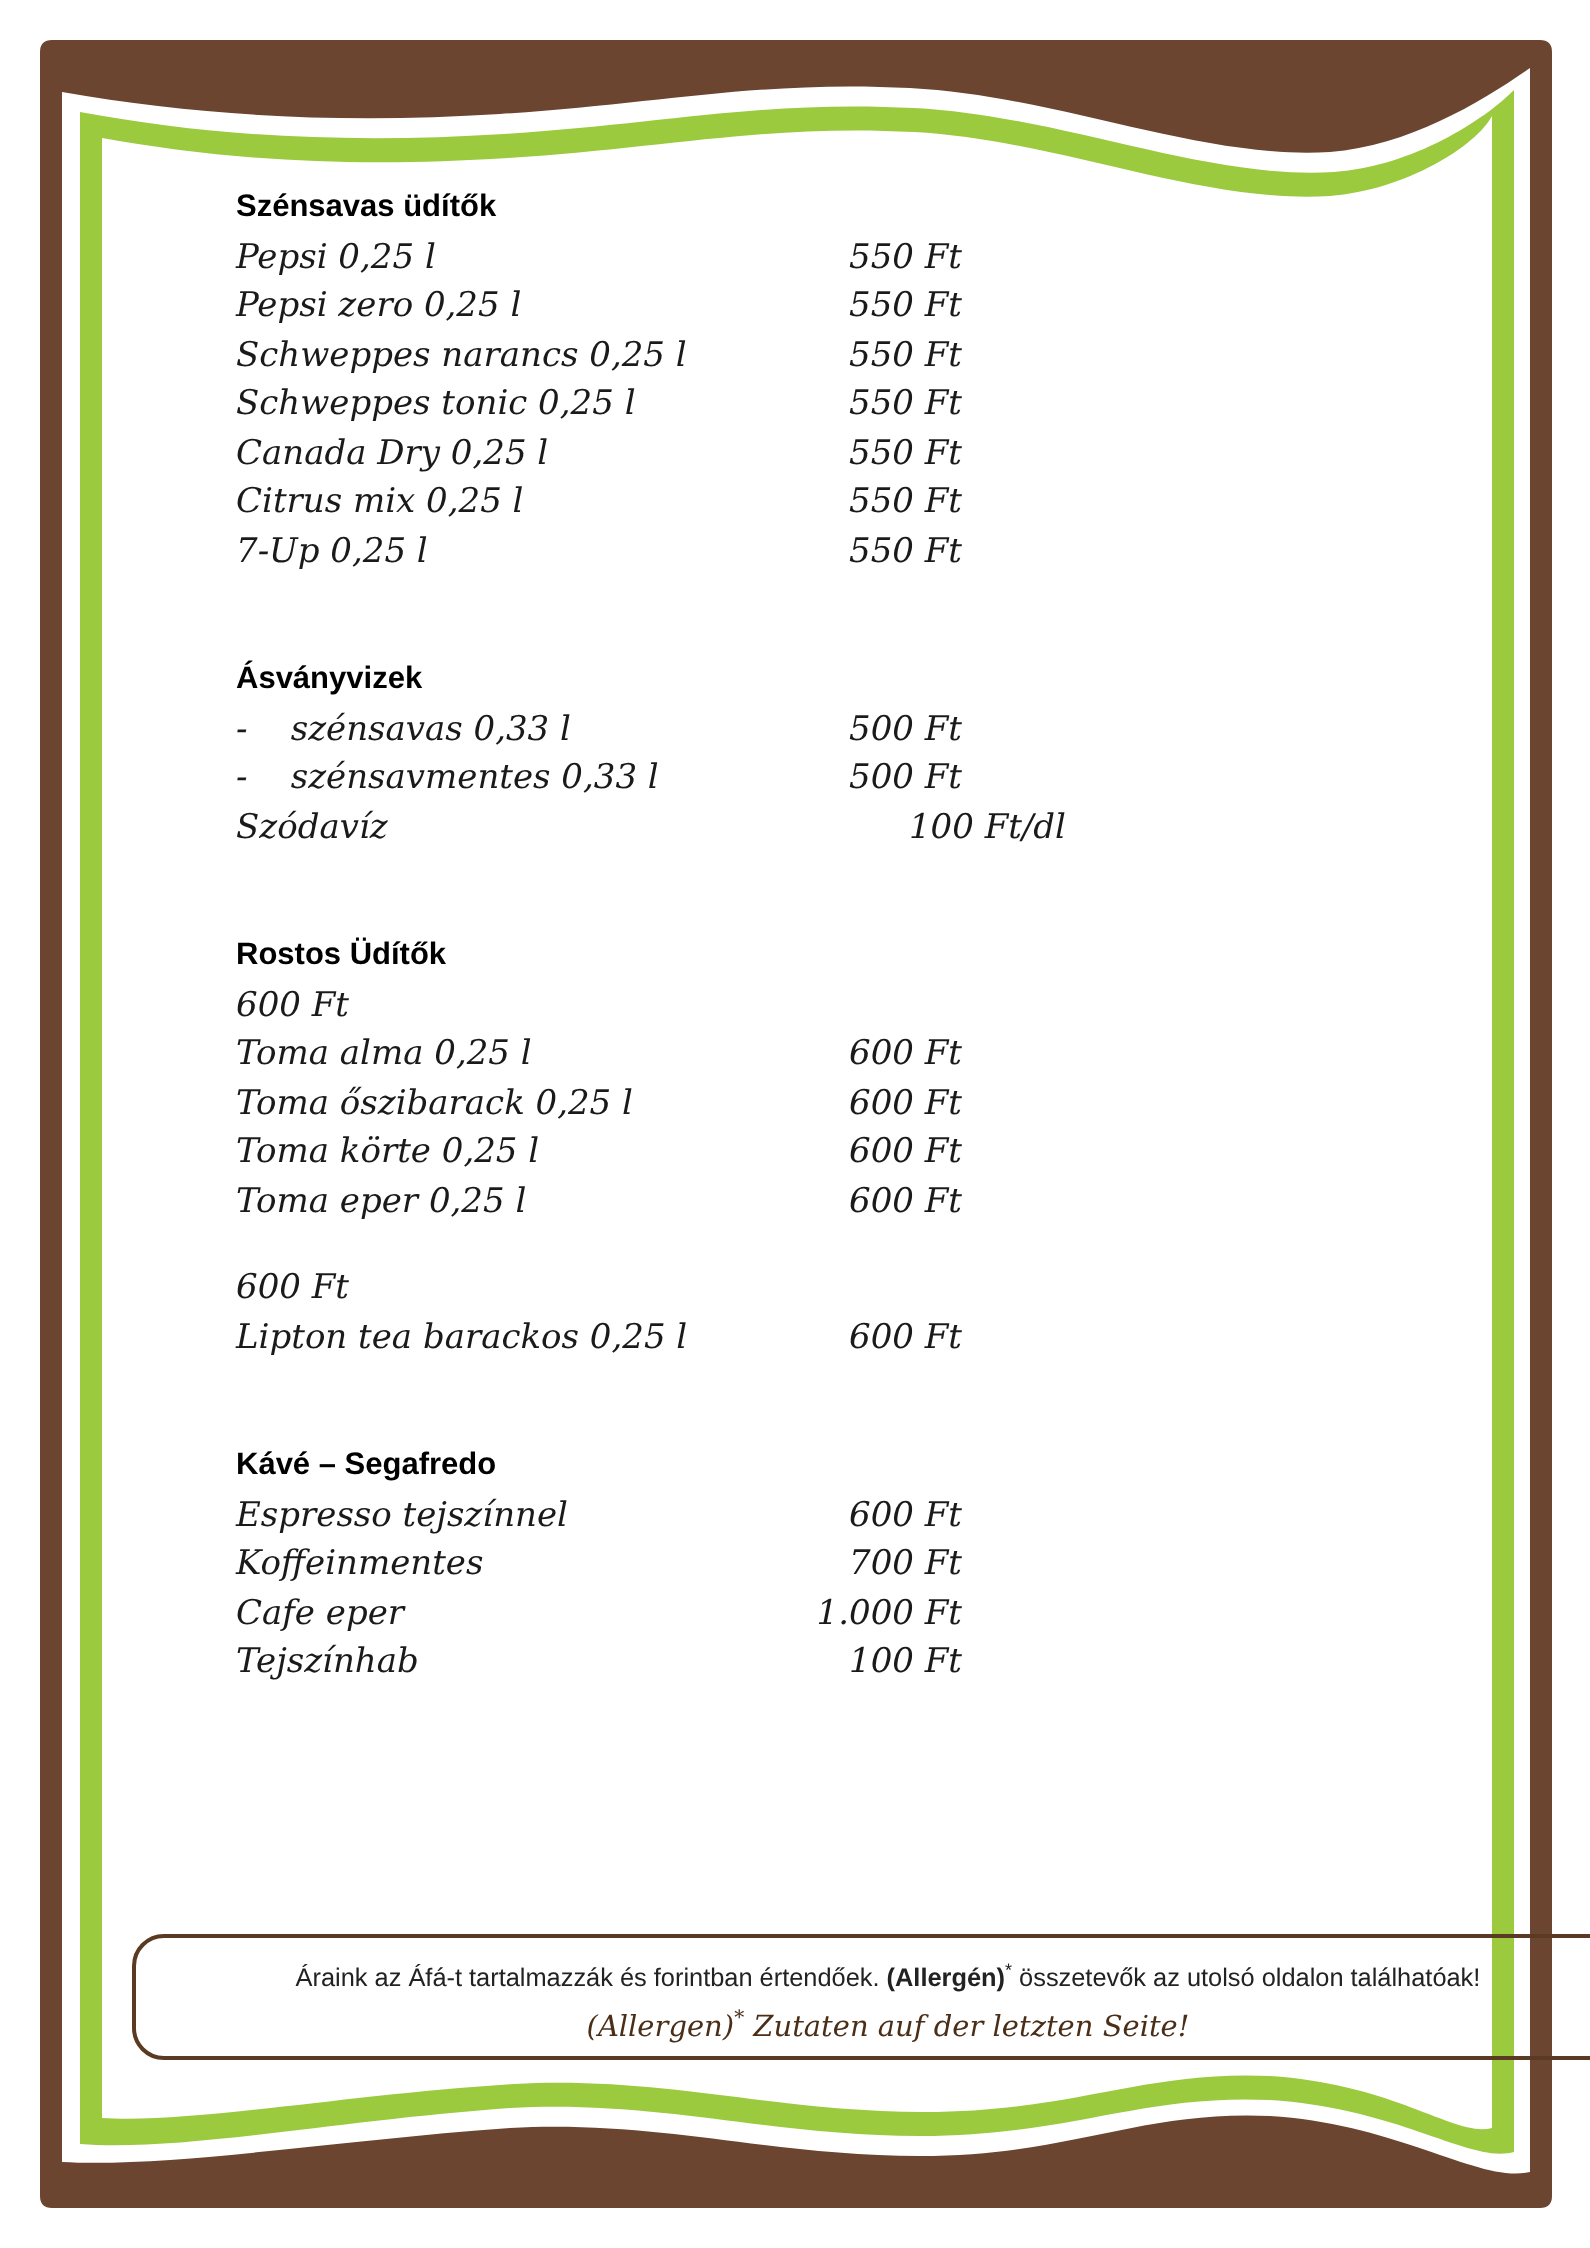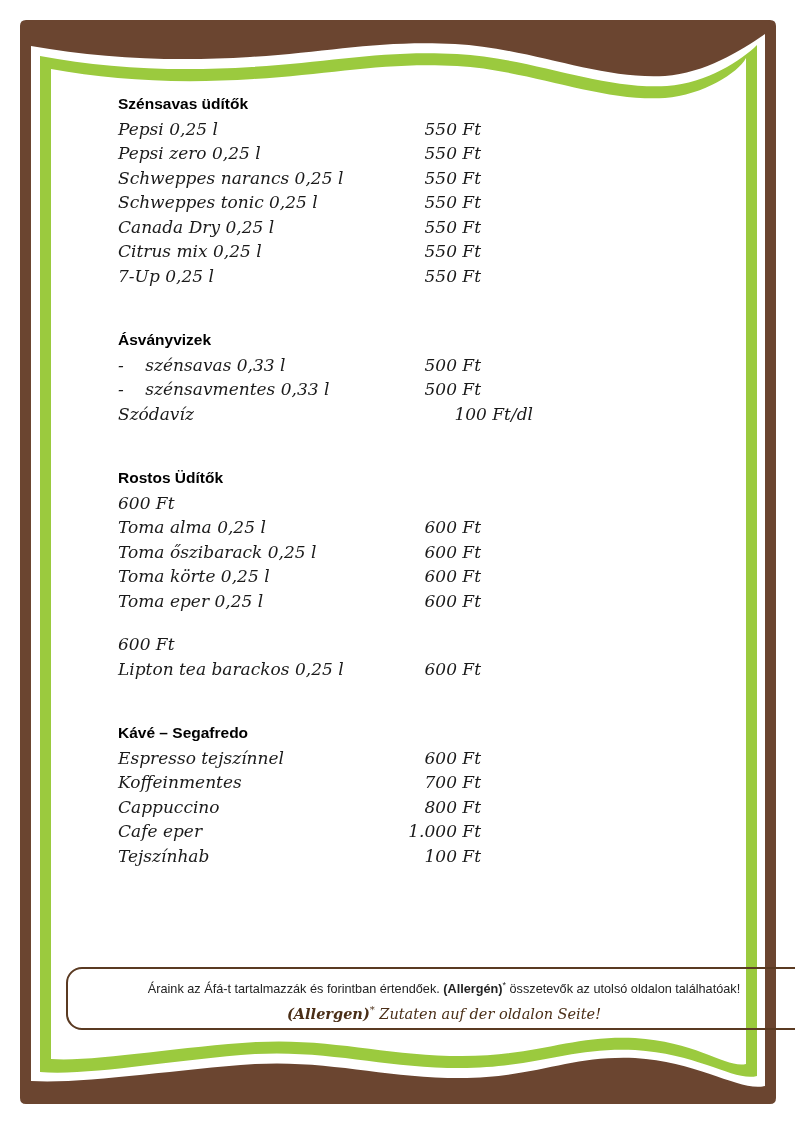--- a/index.html
+++ b/index.html
@@ -77,21 +77,21 @@
   .footer-line1 b { font-weight: bold; }
   .footer-line1 sup { font-size: 9px; }
   .footer-line2 {
     font-family: "DejaVu Serif", serif;
     font-style: italic;
     font-size: 14.5px;
     color: var(--script-brown);
     line-height: 19px;
     margin-top: 2px;
   }
-  .footer-line2 b { font-weight: bold; }
+  .footer-line2 b { font-weight: normal; }
   .footer-line2 sup { font-size: 10px; }
 </style>
 </head>
 <body>
 
 <div class="page">
 
   <svg class="frame-svg" viewBox="0 0 795 1124" xmlns="http://www.w3.org/2000/svg">
     <path fill="var(--brown)" fill-rule="evenodd" d="
       M26,20 H770 Q776,20 776,26 V1098 Q776,1104 770,1104 H26 Q20,1104 20,1098 V26 Q20,20 26,20 Z
@@ -220,41 +220,37 @@
     <div class="menu-row">
       <span class="item-name">Espresso tejszínnel</span>
       <span class="item-price">600 Ft</span>
     </div>
 
     <div class="menu-row">
       <span class="item-name">Koffeinmentes</span>
       <span class="item-price">700 Ft</span>
     </div>
 
-    <div class="menu-row">
-      <span class="item-name">Cappuccino</span>
-      <span class="item-price">800 Ft</span>
-    </div>
 
     <div class="menu-row">
       <span class="item-name">Cafe eper</span>
       <span class="item-price">1.000 Ft</span>
     </div>
 
     <div class="menu-row">
       <span class="item-name">Tejszínhab</span>
       <span class="item-price">100 Ft</span>
     </div>
   </div>
         </div>
     </div>
   </div>
 
   <div class="footer-box">
     <div class="footer-line1">
       <span>Áraink az Áfá-t tartalmazzák és forintban értendőek. </span><b>(Allergén)</b><sup>*</sup><span> összetevők az utolsó oldalon találhatóak!</span>
     </div>
     <div class="footer-line2">
-      <b>(Allergen)</b><sup>*</sup><span> Zutaten auf der oldalon Seite!</span>
+      <b>(Allergen)</b><sup>*</sup><span> Zutaten auf der letzten Seite!</span>
     </div>
   </div>
 
 </div>
 
 </body></html>

